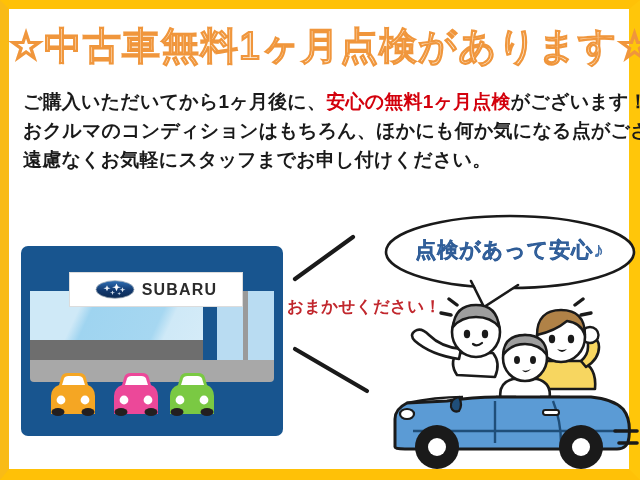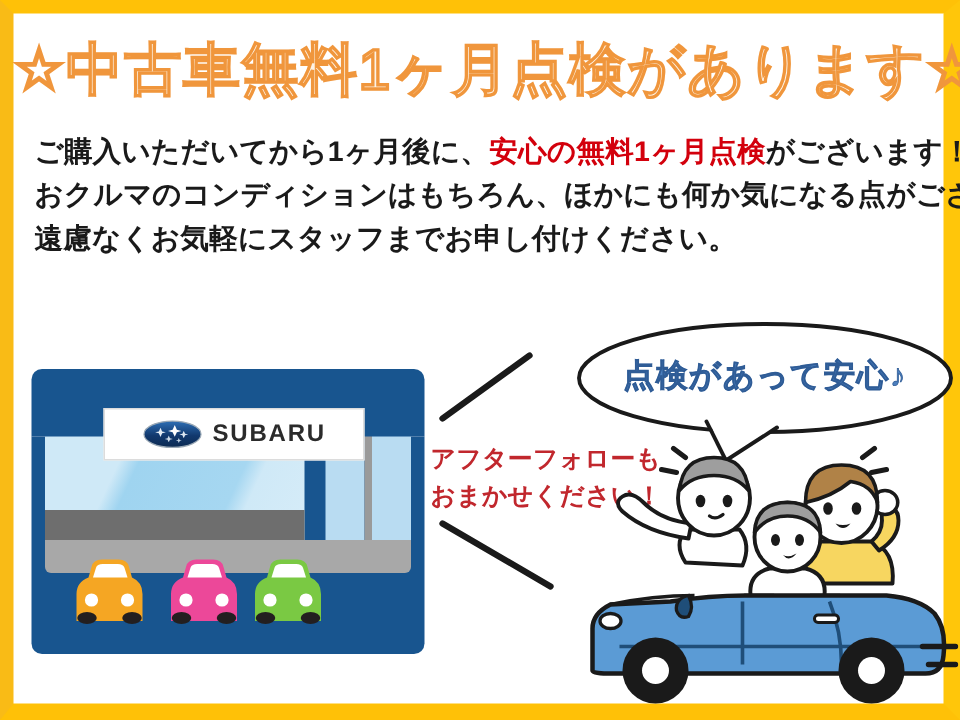--- a/index.html
+++ b/index.html
@@ -202,21 +202,20 @@
       <span class="sub-word">SUBARU</span>
     </div>
   </div>
 
   <svg id="bracket" viewBox="0 0 100 165">
     <line x1="4" y1="48" x2="62" y2="6" stroke="#1A1A1A" stroke-width="4.2" stroke-linecap="round"></line>
     <line x1="4" y1="118" x2="76" y2="160" stroke="#1A1A1A" stroke-width="4.2" stroke-linecap="round"></line>
   </svg>
 
   <div id="red-callout">
-    <span>アフターフォローも</span>
     <span>おまかせください！</span>
   </div>
 
   <div id="bubble">
     <svg viewBox="0 0 266 95" width="266" height="95">
       <ellipse cx="133" cy="40" rx="124" ry="36" fill="#FFFFFF" stroke="#1A1A1A" stroke-width="2.6"></ellipse>
       <path d="M96 70 L107 94 L140 74 Z" fill="#FFFFFF" stroke="none"></path>
       <path d="M94 69 L107 95" stroke="#1A1A1A" stroke-width="2.6" fill="none" stroke-linecap="round"></path>
       <path d="M107 95 L141 73" stroke="#1A1A1A" stroke-width="2.6" fill="none" stroke-linecap="round"></path>
     </svg>

